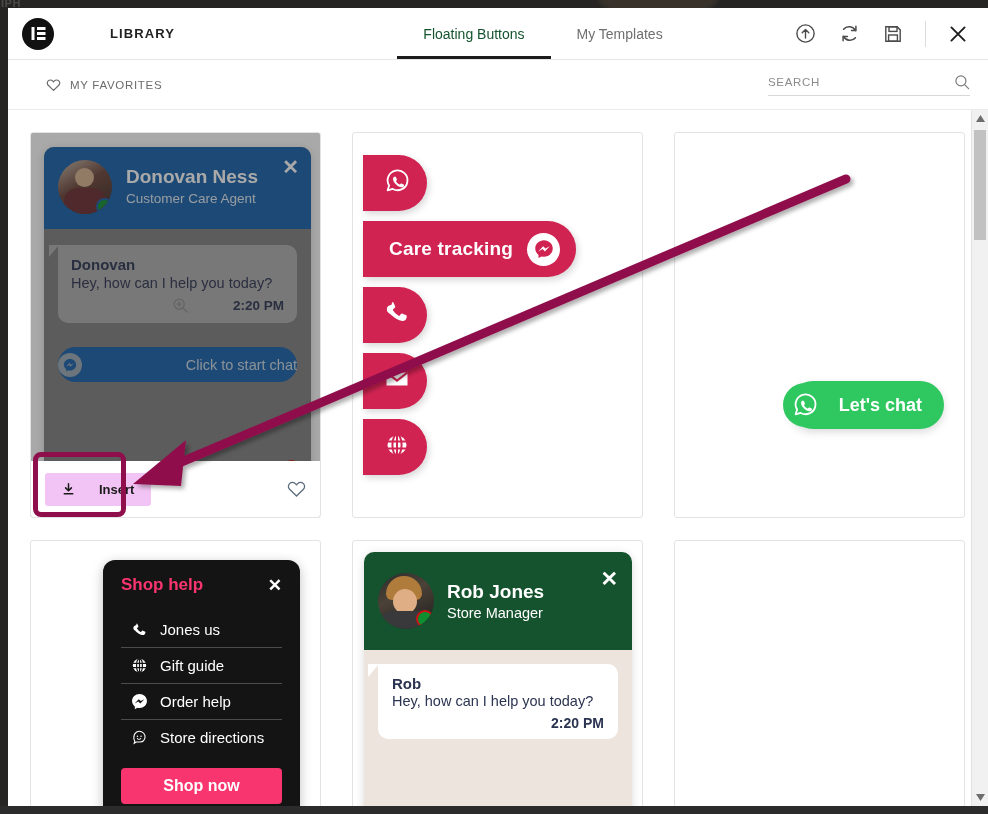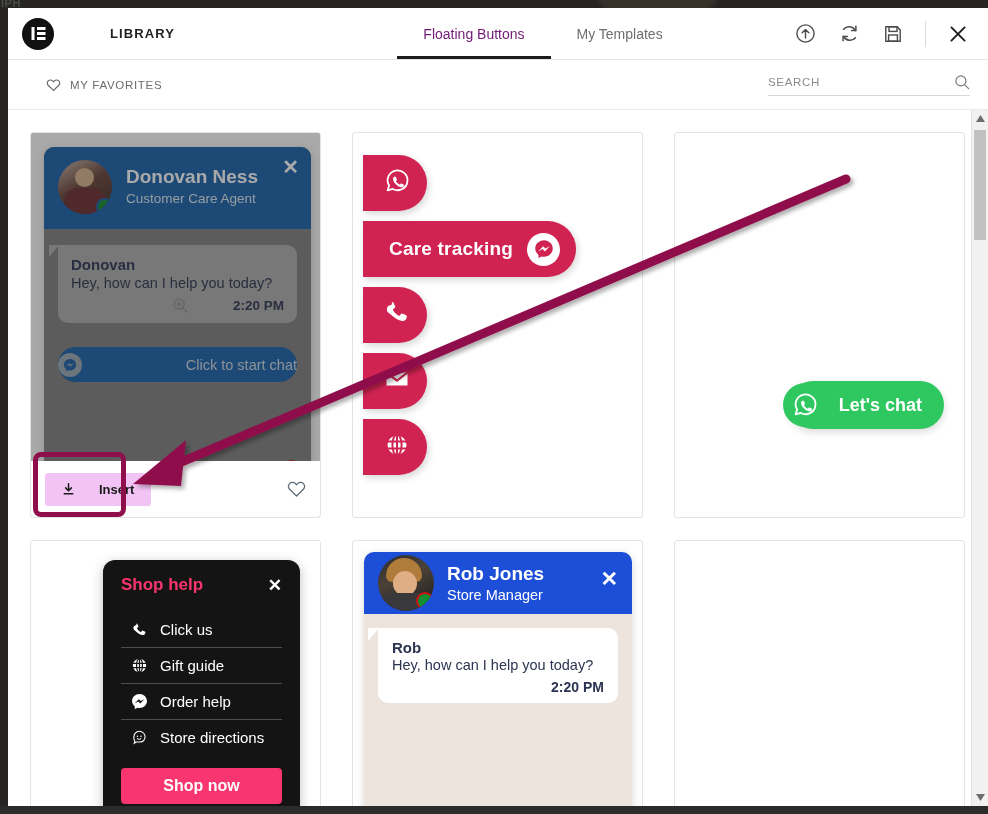--- a/index.html
+++ b/index.html
@@ -65,21 +65,21 @@
     display: flex; align-items: stretch; justify-content: center;
     gap: 0;
   }
   .tab {
     display: flex; align-items: center; justify-content: center;
     padding: 0 26px;
     font-size: 14px; color: #6f6f70;
     cursor: pointer;
     position: relative;
   }
-  .tab.active { color: #701a75; }
+  .tab.active { color: #14532d; }
   .tab.active::after {
     content: ""; position: absolute; left: 0; right: 0; bottom: 0;
     height: 3px; background: #1c1c1c;
   }
 
   .hdr-actions {
     width: 230px;
     display: flex; align-items: center; justify-content: flex-end;
     gap: 20px; padding-right: 18px;
   }
@@ -316,21 +316,21 @@
   }
 
   
   .rw {
     position: absolute; left: 11px; top: 11px;
     width: 268px; height: 360px;
     border-radius: 10px; overflow: hidden; background: #ede5dd;
     box-shadow: 0 2px 10px rgba(0,0,0,.15);
   }
   .rw-head {
-    background: #1d4ed8; height: 62px;
+    background: #14532d; height: 98px;
     display: flex; align-items: center; gap: 13px; padding: 8px 14px;
     position: relative;
   }
   .rw-ava {
     width: 56px; height: 56px; border-radius: 50%; position: relative;
     background: linear-gradient(155deg,#2b2b2b 0%,#4b4238 40%,#1c1c1c 100%);
     flex: 0 0 56px; overflow: hidden;
   }
   .rw-ava .hair {
     position:absolute; left:8px; top:3px; width:36px; height:24px;
@@ -630,21 +630,21 @@
               <span class="shop-x">✕</span>
             </div>
             <div class="shop-list">
 
               <div class="shop-item">
                 <span>
                   <svg width="17" height="17" viewBox="0 0 28 28" fill="#fff">
                     <path d="M9.3 4.2c.7 0 1.1.4 1.4 1l1.4 3.3c.3.7.1 1.2-.4 1.6l-1.4 1.1c-.4.3-.5.7-.3 1.2a14.3 14.3 0 0 0 5.6 5.6c.5.2.9.1 1.2-.3l1.1-1.4c.4-.5.9-.7 1.6-.4l3.3 1.4c.6.3 1 .7 1 1.4 0 1-.6 2.6-1.4 3.4-.8.8-2 1.2-3.2 1.1-3.6-.3-7.6-2.7-10.6-5.7S4.2 15.3 3.9 11.7c-.1-1.2.3-2.4 1.1-3.2.8-.8 2.4-1.4 3.4-1.4z"></path>
                   </svg>
                 </span>
-                <span>Click us</span>
+                <span>Jones us</span>
               </div>
 
               <div class="shop-item">
                 <span>
                   <svg width="17" height="17" viewBox="0 0 28 28" fill="none" stroke="#fff" stroke-width="2">
                     <circle cx="14" cy="14" r="11" fill="#fff" stroke="none"></circle>
                     <ellipse cx="14" cy="14" rx="4.8" ry="11" stroke="#141414"></ellipse>
                     <path d="M3 10.4h22M3 17.6h22M14 3v22" stroke="#141414"></path>
                   </svg>
                 </span>

